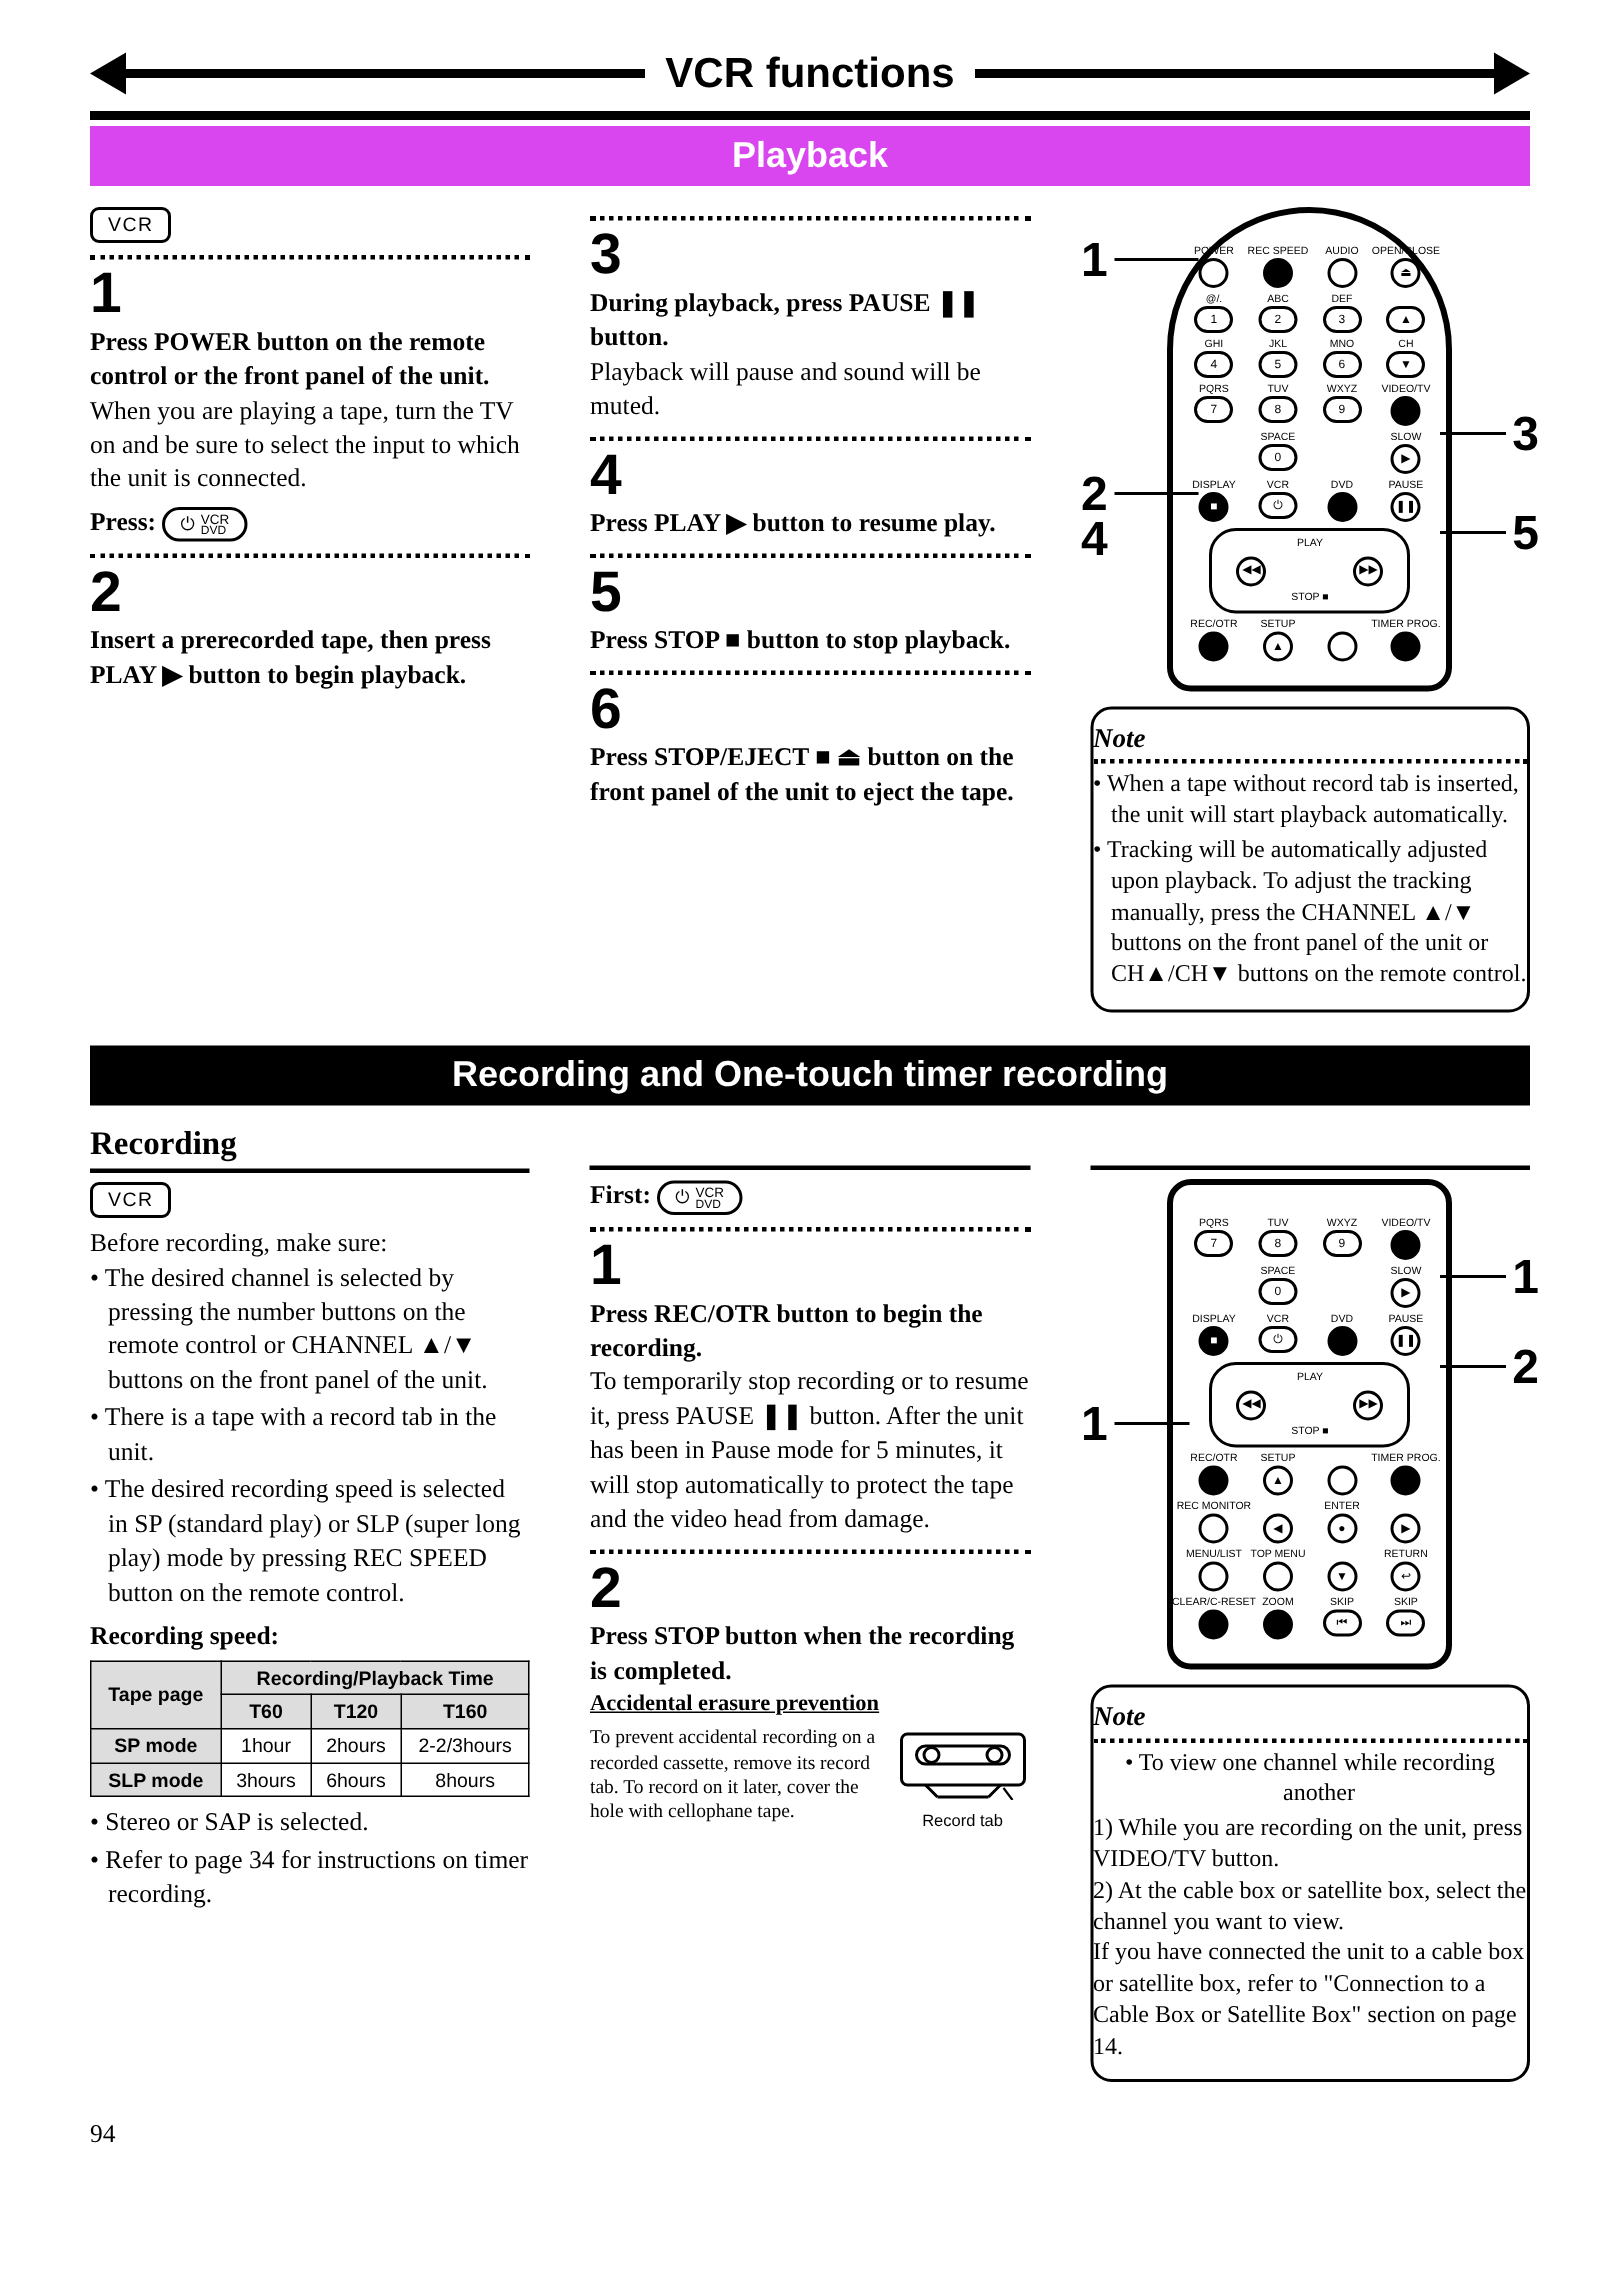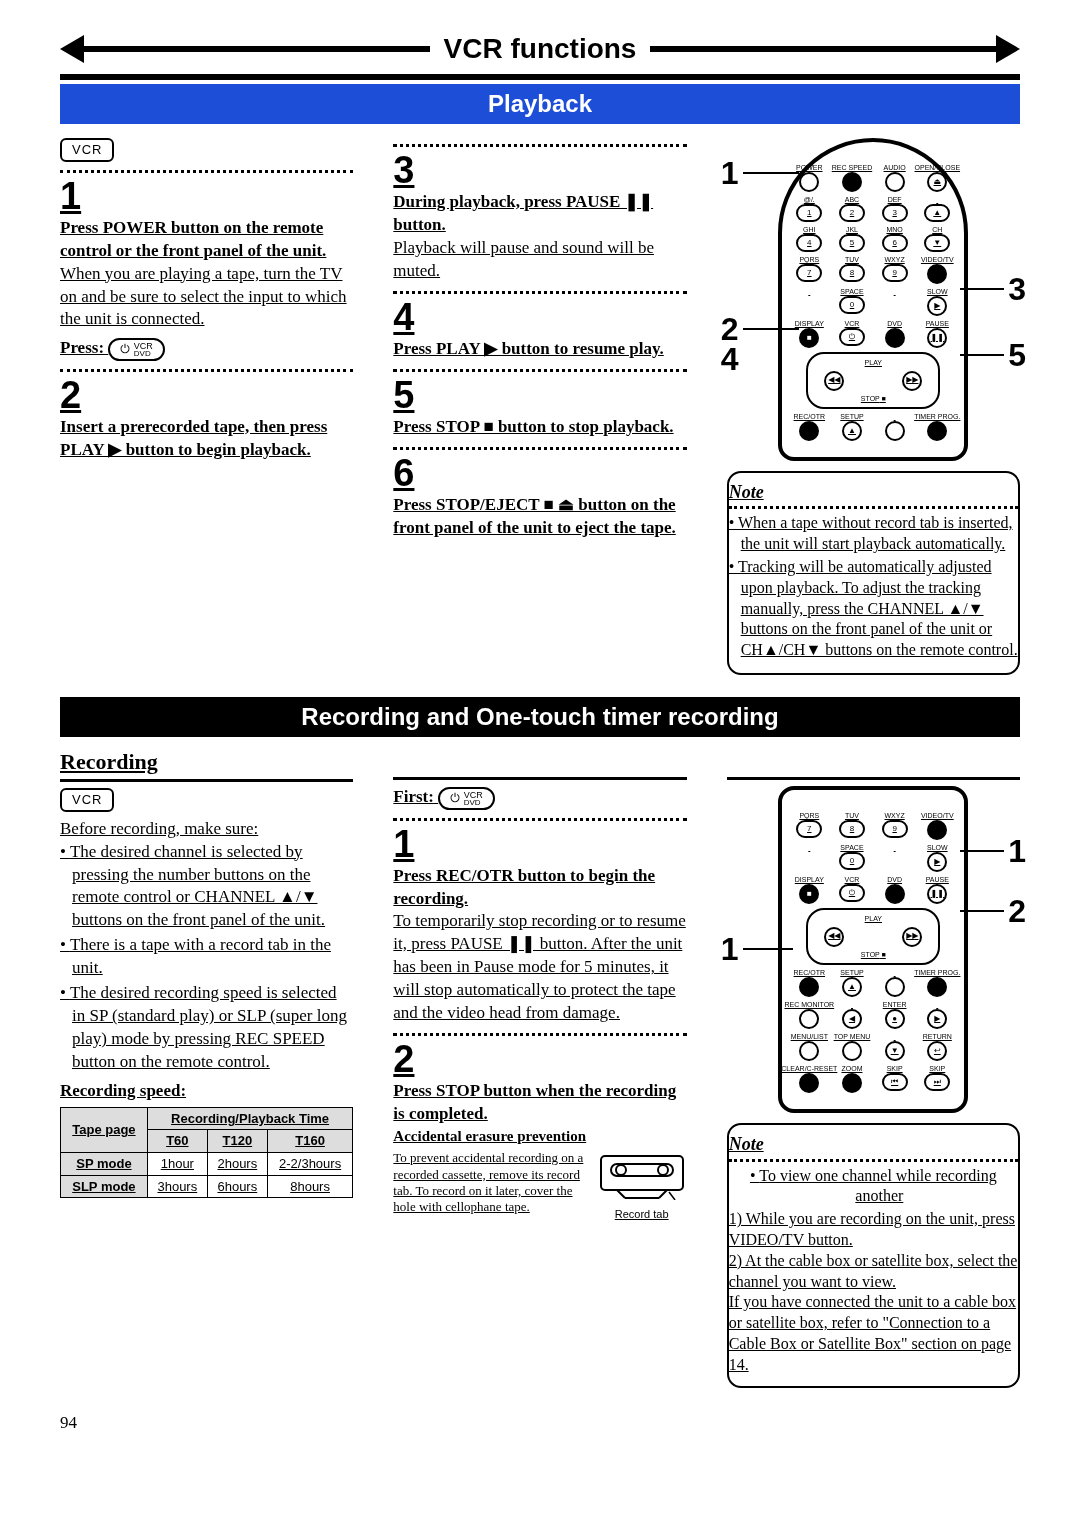--- a/index.html
+++ b/index.html
@@ -1,21 +1,21 @@
 <!DOCTYPE html>
 <html><head>
 <meta charset="utf-8">
 <style>
   * { margin:0; padding:0; box-sizing:border-box; }
   body { font-family: Georgia, 'Times New Roman', serif; background:#fff; color:#000; width:1080px; padding:30px 60px 40px; font-size:17px; line-height:1.35; }
   .page-title-wrap { display:flex; align-items:center; justify-content:center; margin-bottom:6px; }
   .page-title { font-size:28px; font-weight:bold; font-family:'Trebuchet MS', Arial, sans-serif; padding:0 14px; }
   .title-rule { height:6px; background:#000; margin-bottom:4px; }
-  .subtitle-bar { background:#1d4ed8; color:#fff; text-align:center; font-size:24px; font-weight:bold; font-family:'Trebuchet MS', Arial, sans-serif; padding:4px 0; margin-bottom:14px; }
-  .cols3 { display:flex; gap:40px;text-decoration:underline; }
+  .subtitle-bar { background:#d946ef; color:#fff; text-align:center; font-size:24px; font-weight:bold; font-family:'Trebuchet MS', Arial, sans-serif; padding:4px 0; margin-bottom:14px; }
+  .cols3 { display:flex; gap:40px; }
   .col { flex:1 1 0; min-width:0; }
   .step-num { font-size:38px; font-weight:bold; font-family:Arial, sans-serif; line-height:1; margin:4px 0 2px; }
   .step-head { font-weight:bold; }
   .dotleader { border-top:3px dotted #000; margin:8px 0 2px; }
   .dotleader2 { border-top:3px dotted #000; margin:6px 0 2px; }
   .vcr-badge { display:inline-block; border:2px solid #000; border-radius:6px; padding:1px 10px; font-size:13px; font-family:Arial, sans-serif; letter-spacing:1px; background:#fff; }
   .press-pill { display:inline-flex; align-items:center; border:2px solid #000; border-radius:14px; padding:1px 10px; font-size:12px; font-family:Arial, sans-serif; background:#fff; vertical-align:middle; }
   .press-pill .small { font-size:9px; line-height:1; }
   .press-pill .dvd { font-size:8px; line-height:1; margin-top:-1px; }
   .remote-wrap { position:relative; }
@@ -309,20 +309,24 @@
       <tr>
         <td class="shade">SLP mode</td>
         <td>3hours</td>
         <td>6hours</td>
         <td>8hours</td>
       </tr>
     </tbody>
       </table>
     
     
+    <ul class="bul">
+      <li>Stereo or SAP is selected.</li>
+      <li>Refer to page 34 for instructions on timer recording.</li>
+    </ul>
   </div>
 
   <div class="col">
     <div class="thin-rule" style="margin-top:30px;"></div>
     <div>
       <span class="first-label">First:</span>
       <span class="press-pill">
         <span style="margin-right:4px;">⏻</span>
         <span style="display:flex;flex-direction:column;">
           <span class="small">VCR</span>

